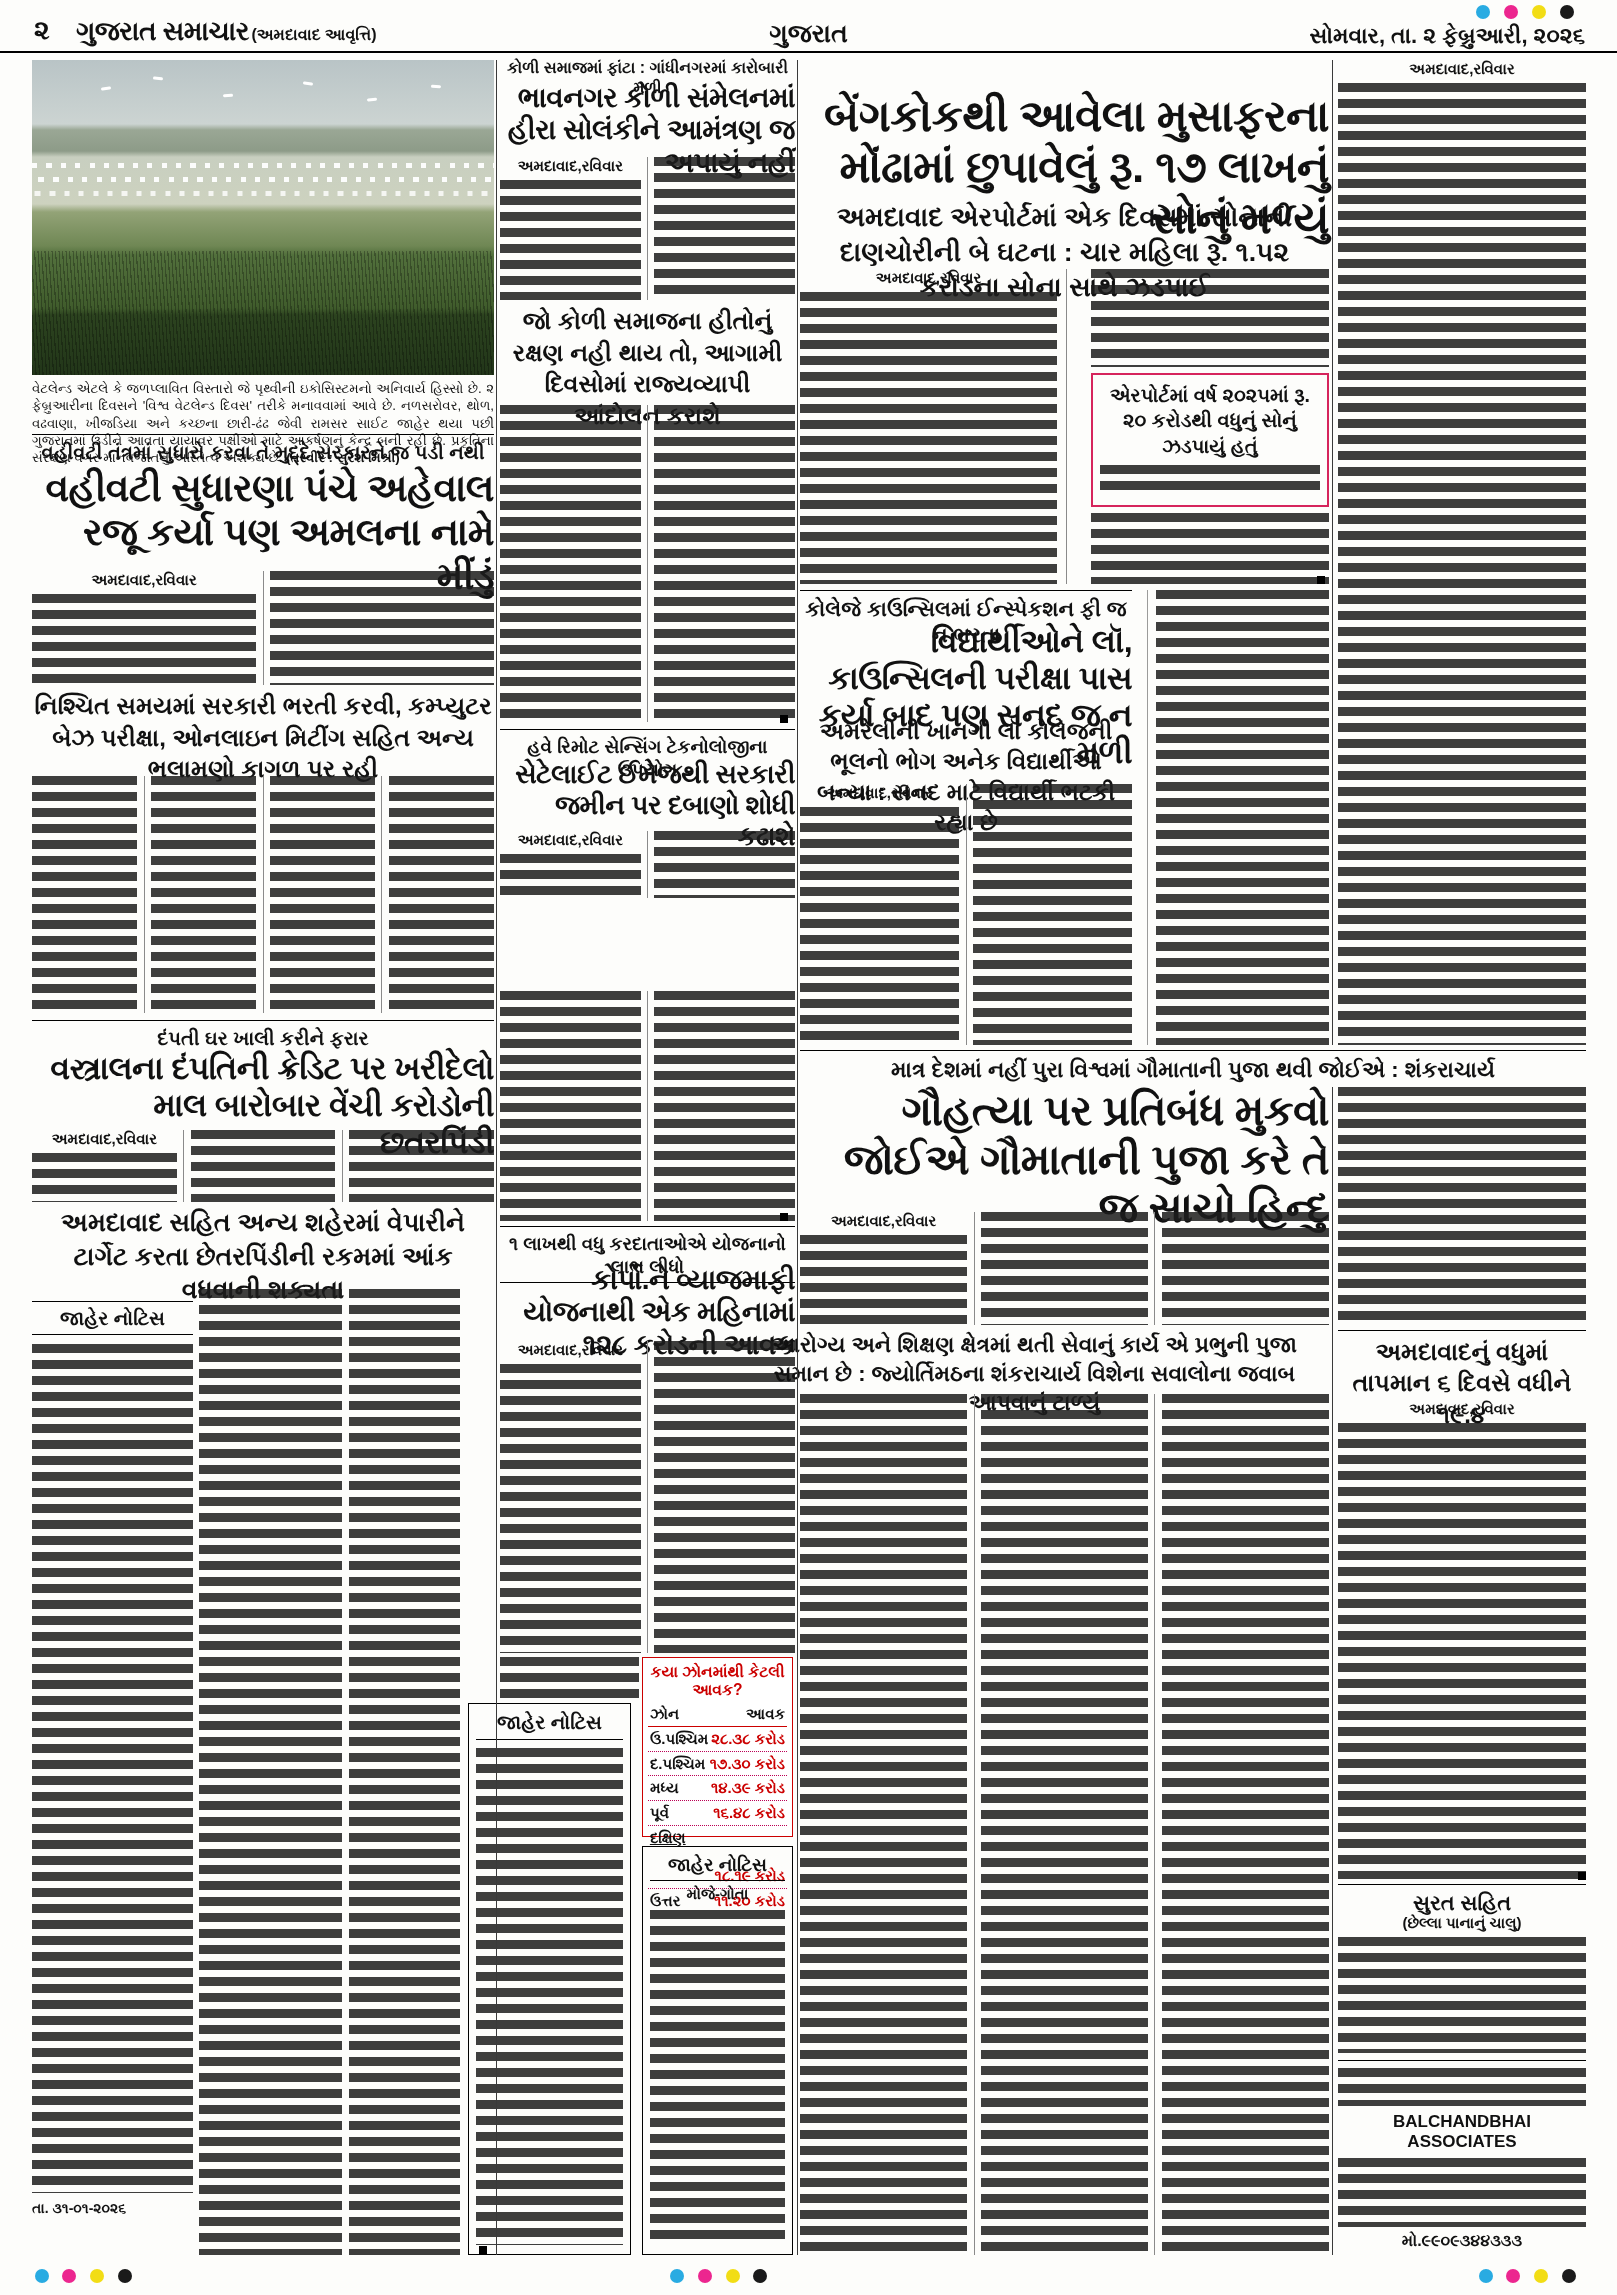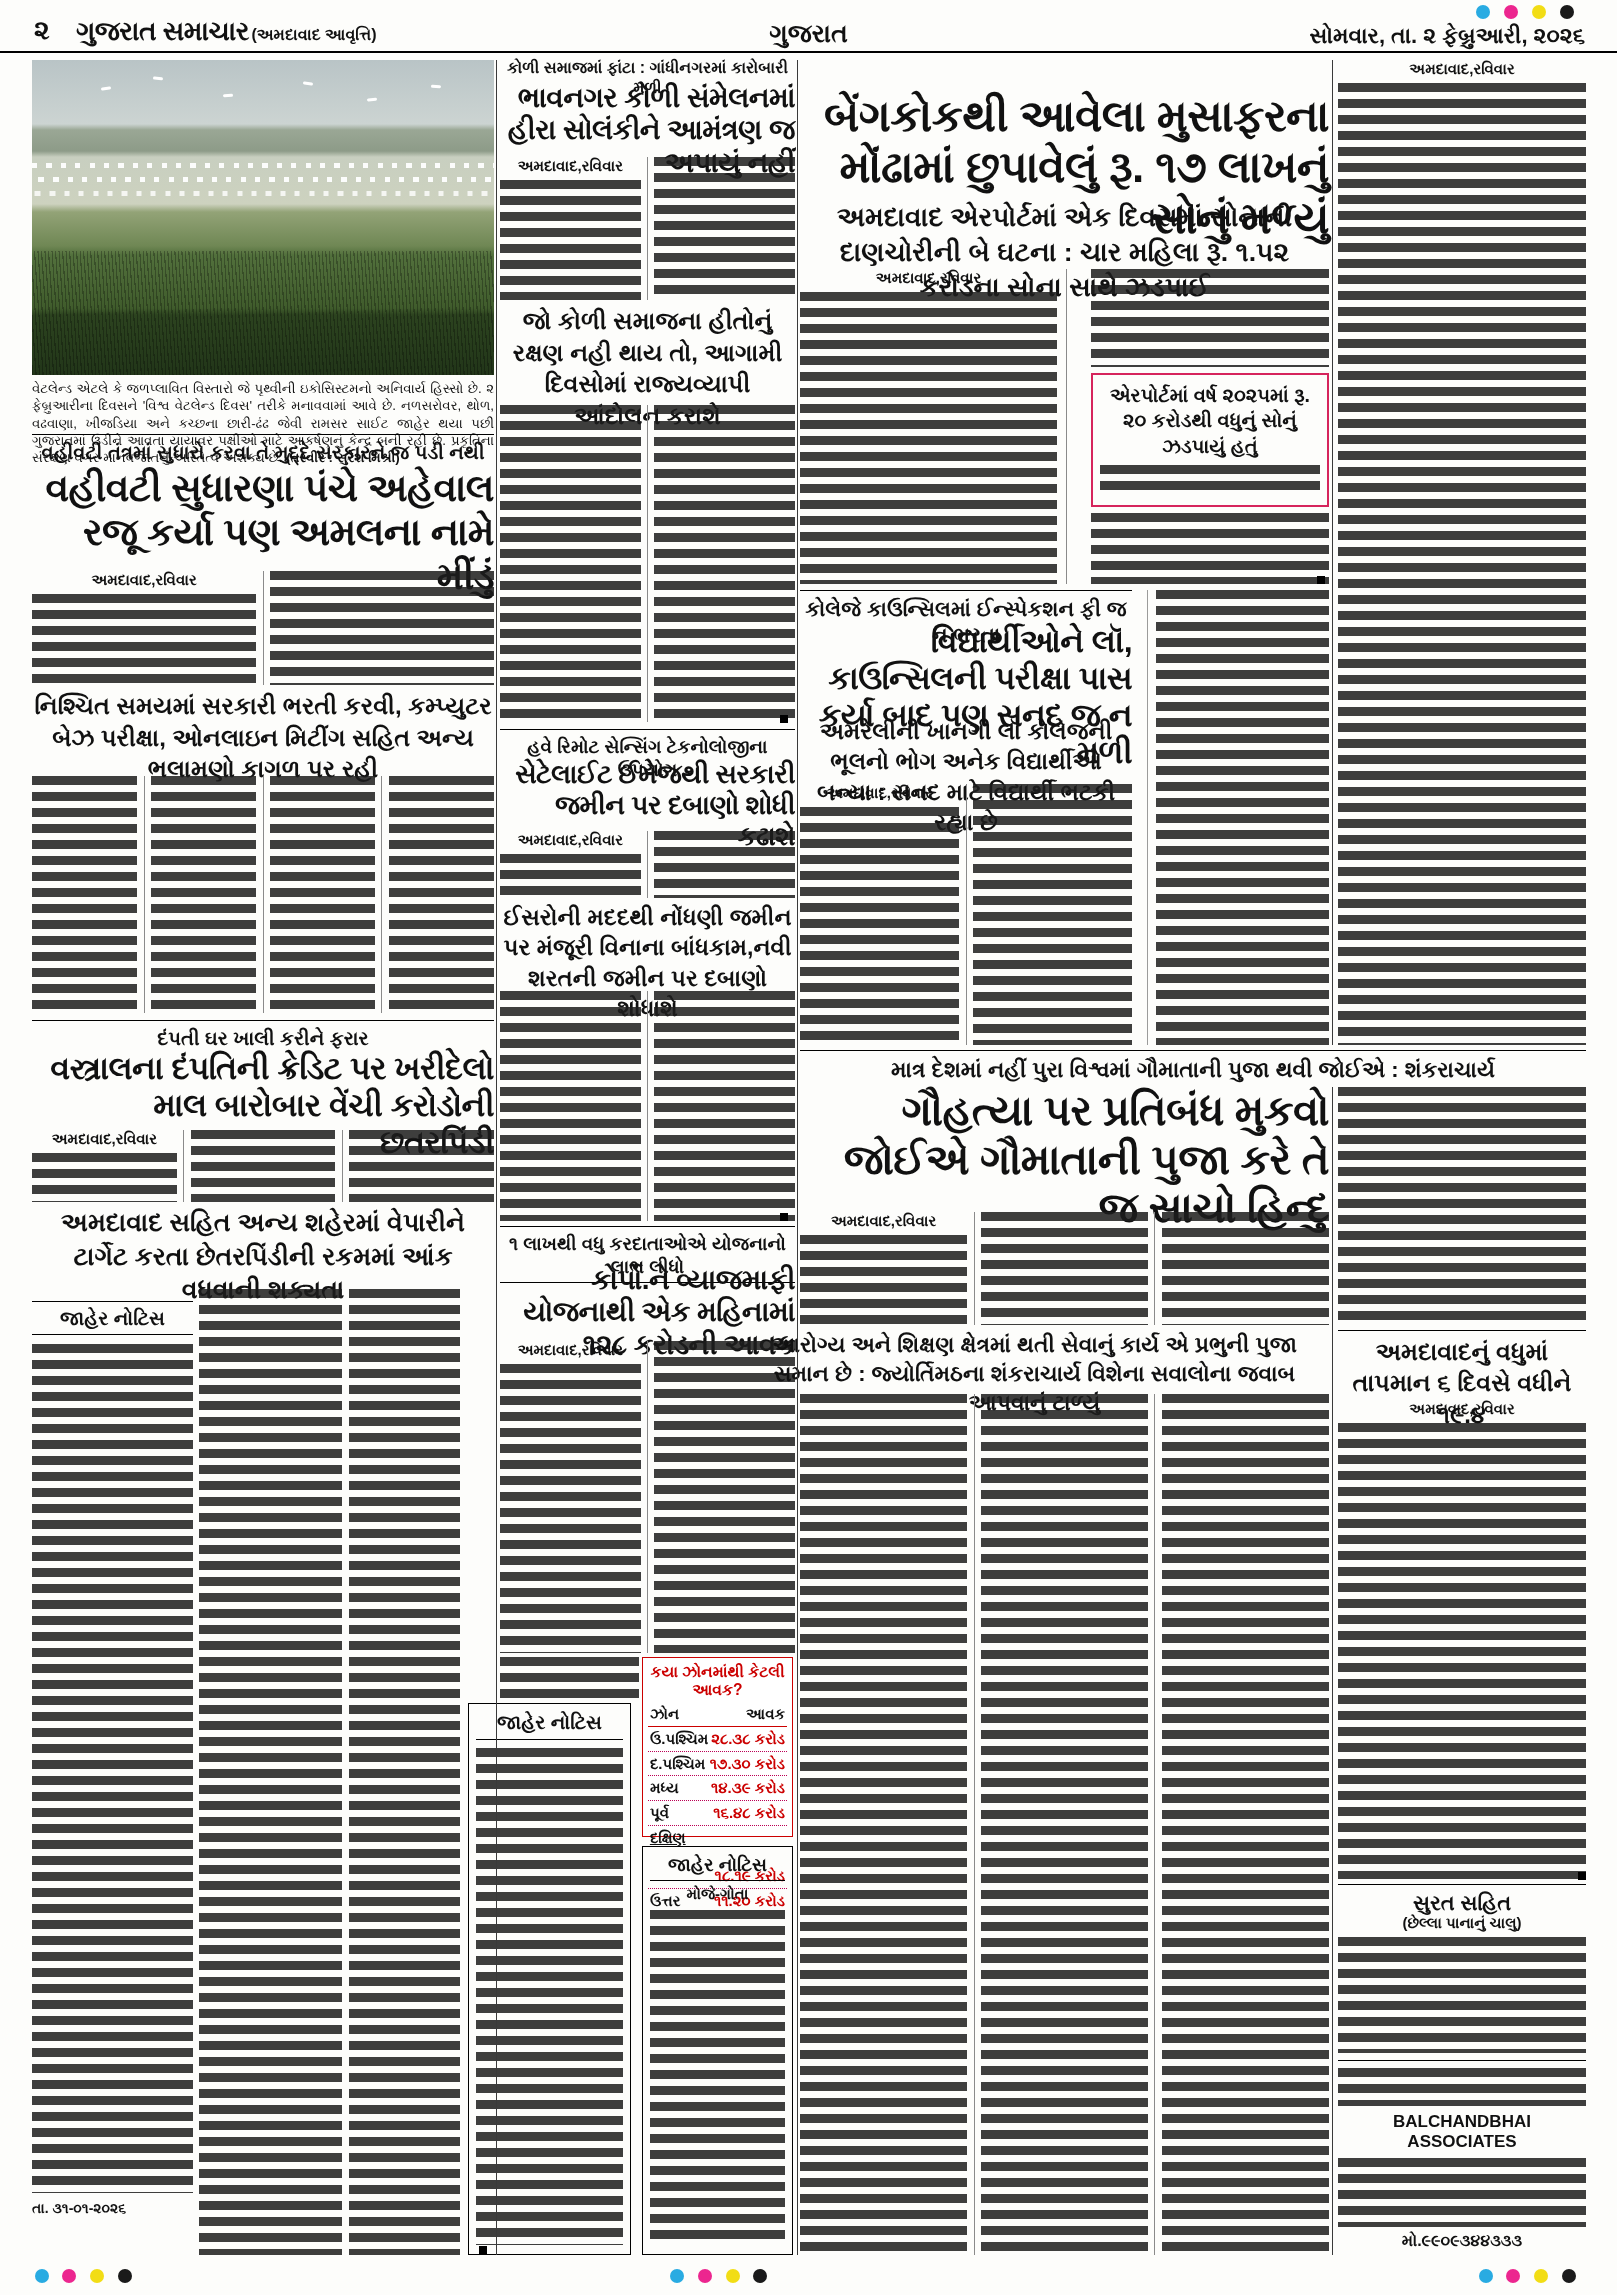--- a/index.html
+++ b/index.html
@@ -159,21 +159,20 @@
   <div class="abs hl" style="left:500px;top:759px;width:295px;font-size:26.6px;">સેટેલાઈટ ઈમેજથી સરકારી જમીન પર દબાણો શોધી કઢાશે</div>
   <div class="cols abs" style="left:500px;top:831px;width:295px;height:67px;">
     <div class="col">
       <div class="dl">અમદાવાદ,રવિવાર</div>
       <div class="sim fill"></div>
     </div>
     <div class="col">
         <div class="sim fill"></div>
       </div>
   </div>
-  <div class="abs sb" style="left:500px;top:902px;width:295px;font-size:23px;">ઈસરોની મદદથી નોંધણી જમીન પર મંજૂરી વિનાના બાંધકામ,નવી શરતની જમીન પર દબાણો શોધાશે</div>
   <div class="cols abs" style="left:500px;top:991px;width:295px;height:230px;">
     <div class="col">
         <div class="sim fill"></div>
       </div>
     <div class="col">
         <div class="sim fill"></div>
       </div>
   </div>
 
   <div class="abs k" style="left:500px;top:1226px;width:295px;font-size:18.5px;border-top:1.7px solid #000;border-bottom:1.7px solid #000;padding:4.6px 0;">૧ લાખથી વધુ કરદાતાઓએ યોજનાનો લાભ લીધો</div>

